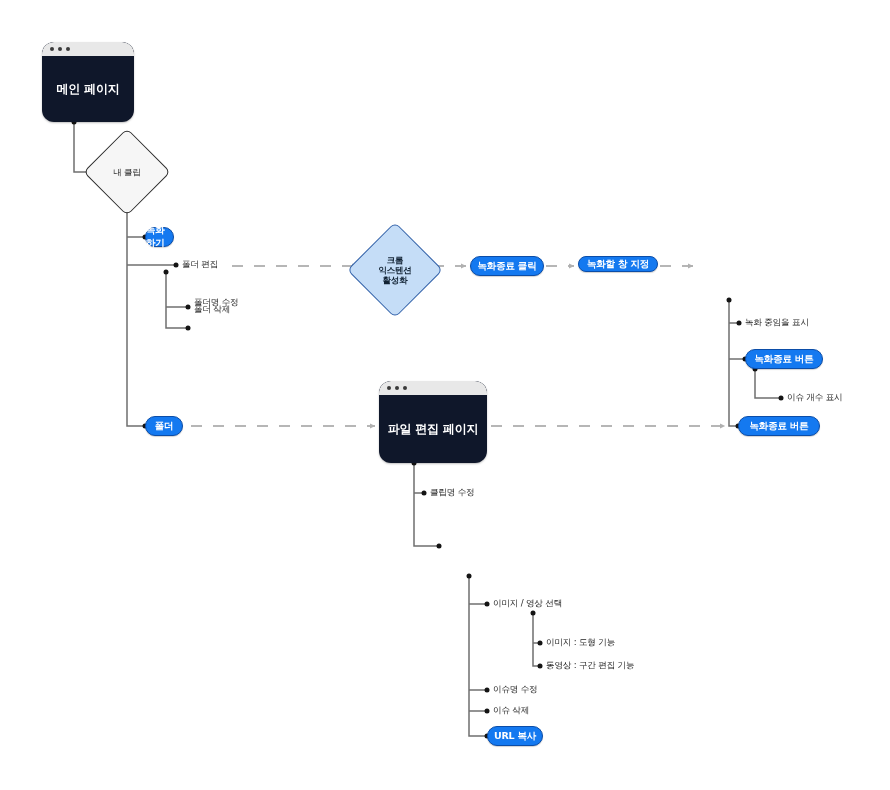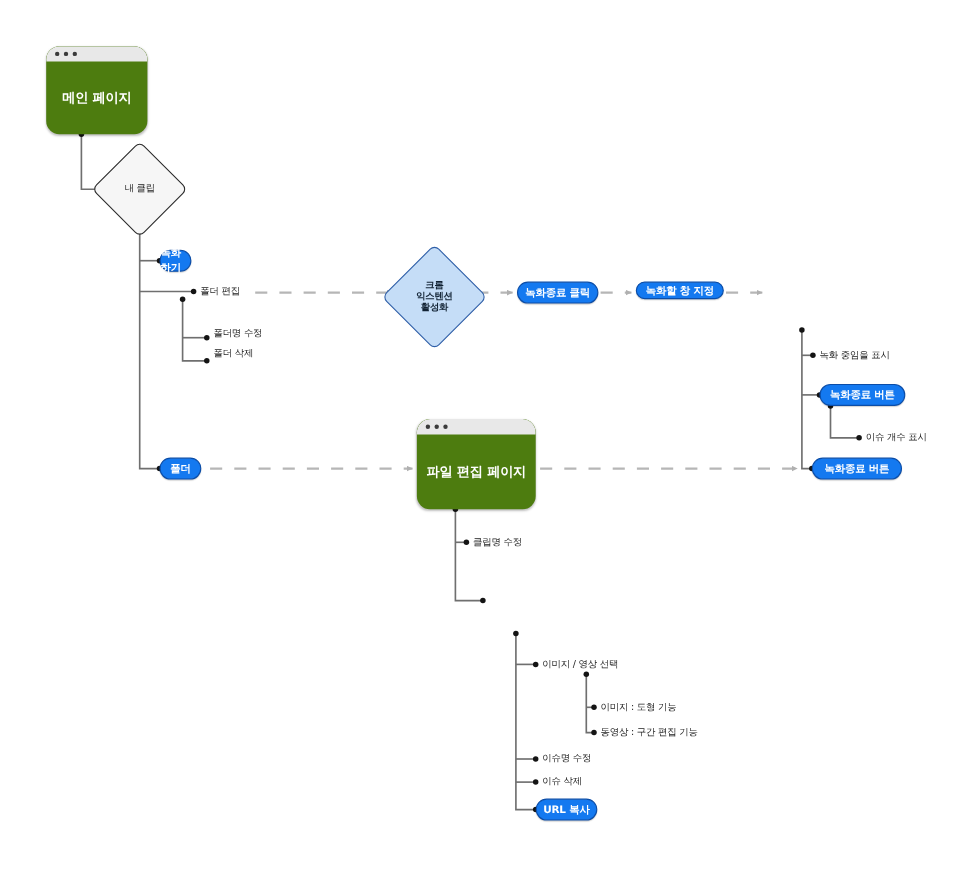--- a/index.html
+++ b/index.html
@@ -6,21 +6,21 @@
   body{
     width:890px;height:790px;position:relative;overflow:hidden;
     font-family:"DejaVu Sans","Liberation Sans",sans-serif;
     -webkit-font-smoothing:antialiased;
   }
   #canvas{position:absolute;inset:0;width:890px;height:790px;}
   svg.edges{position:absolute;left:0;top:0;width:890px;height:790px;pointer-events:none;}
 
   
   .win{
-    position:absolute;background:#4d7c0f;border-radius:12px;
+    position:absolute;background:#0f172a;border-radius:12px;
     box-shadow:0 1px 2px rgba(0,0,0,.25);
     display:flex;flex-direction:column;overflow:hidden;
   }
   .win-bar{height:14px;background:#e8e8e8;border-radius:12px 12px 0 0;
     display:flex;align-items:center;padding-left:8px;gap:4px;flex:0 0 auto;}
   .dot{width:4px;height:4px;border-radius:50%;background:#3a3a3a;}
   .win-body{flex:1;display:flex;align-items:center;justify-content:center;}
   .win-title{color:#ffffff;font-size:12px;font-weight:700;letter-spacing:-.2px;}
 
   
@@ -189,21 +189,21 @@
   <div class="pill" style="left:145px;top:416px;width:38px;height:20px;">폴더</div>
 
   <div class="pill" style="left:745px;top:349px;width:78px;height:20px;">녹화종료 버튼</div>
 
   <div class="pill" style="left:738px;top:416px;width:82px;height:20px;">녹화종료 버튼</div>
 
   <div class="pill" style="left:487px;top:726px;width:56px;height:20px;">URL 복사</div>
 
   <div class="leaf" style="left:182px;top:259px;">폴더 편집</div>
   <div class="leaf" style="left:194px;top:297px;">폴더명 수정</div>
-  <div class="leaf" style="left:194px;top:316px;">폴더 삭제</div>
+  <div class="leaf" style="left:194px;top:304px;">폴더 삭제</div>
   <div class="leaf" style="left:745px;top:317px;">녹화 중임을 표시</div>
   <div class="leaf" style="left:787px;top:392px;">이슈 개수 표시</div>
   <div class="leaf" style="left:430px;top:487px;">클립명 수정</div>
   <div class="leaf" style="left:493px;top:598px;">이미지 / 영상 선택</div>
   <div class="leaf" style="left:546px;top:637px;">이미지 : 도형 기능</div>
   <div class="leaf" style="left:546px;top:660px;">동영상 : 구간 편집 기능</div>
   <div class="leaf" style="left:493px;top:684px;">이슈명 수정</div>
   <div class="leaf" style="left:493px;top:705px;">이슈 삭제</div>
 
 </div>

